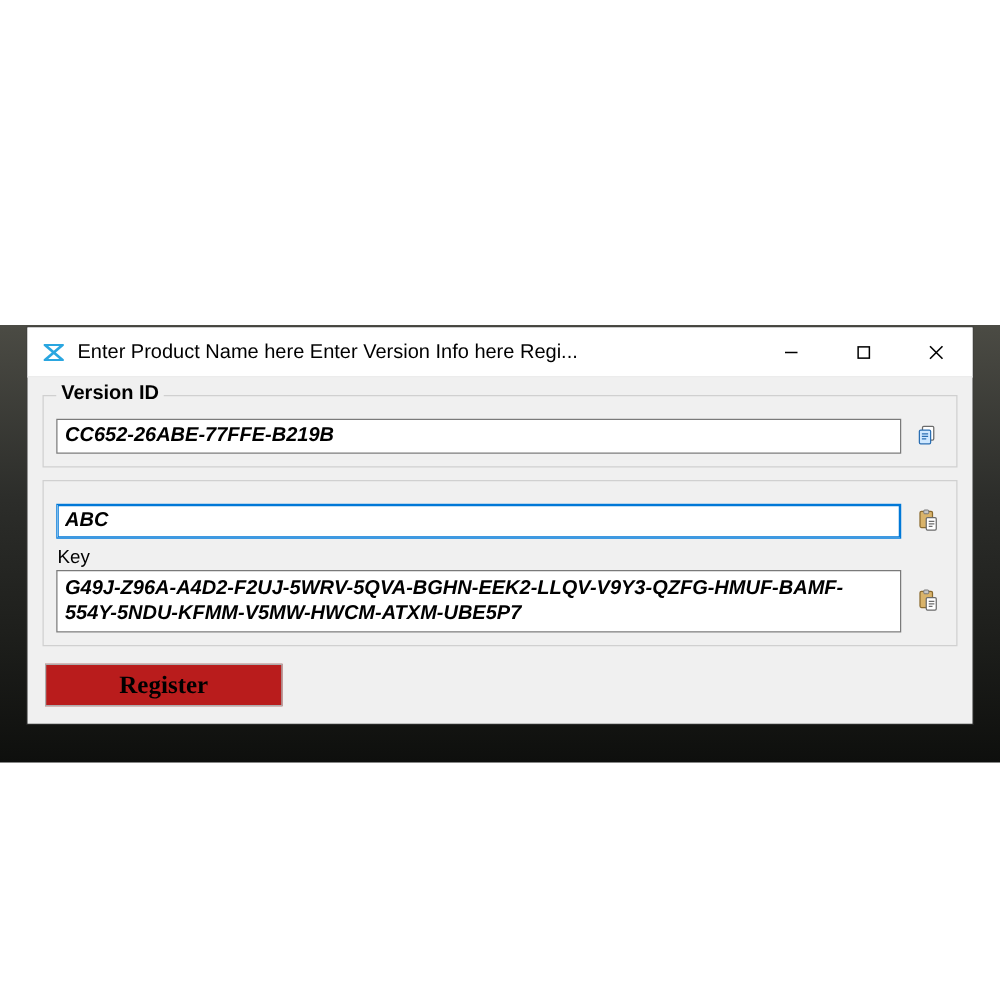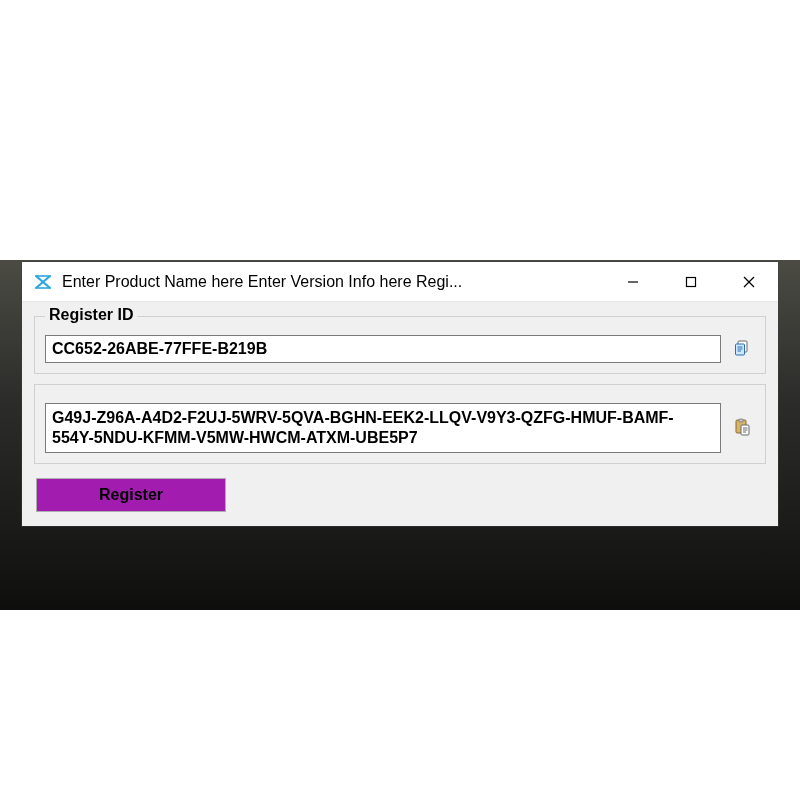--- a/index.html
+++ b/index.html
@@ -93,20 +93,21 @@
     flex: 1 1 auto;
     font-family: inherit;
     font-size: 16px;
     font-weight: 600;
     padding: 4px 6px;
     background: #ffffff;
     color: #000;
     border: 1px solid #7a7a7a;
     outline: none;
     resize: none;
+    font-style: italic;
   }
   input.textfield.focused {
     border: 1px solid #0078d7;
     box-shadow: 0 0 0 1px #0078d7 inset;
   }
   textarea.textfield {
     line-height: 1.25;
     height: 50px;
   }
   .iconbtn {
@@ -120,24 +121,24 @@
 
   .button-row {
     display: flex;
     justify-content: space-between;
     padding: 4px 2px 2px 2px;
     gap: 12px;
   }
   button.push {
     min-width: 190px;
     height: 34px;
-    background: #a21caf;
+    background: #b91c1c;
     border: 1px solid #adadad;
-    font-family: Liberation Sans, sans-serif;
-    font-size: 16px;
+    font-family: Liberation Serif, serif;
+    font-size: 20px;
     font-weight: 700;
     cursor: pointer;
   }
 </style>
 </head>
 <body>
 
 <div class="stage">
   <div class="desktop-strip"></div>
 
@@ -167,40 +168,56 @@
         <svg width="12" height="12" viewBox="0 0 12 12">
           <line x1="1" y1="1" x2="11" y2="11" stroke="currentColor" stroke-width="1.3"></line>
           <line x1="11" y1="1" x2="1" y2="11" stroke="currentColor" stroke-width="1.3"></line>
         </svg>
       </div>
     </div>
 
     <div class="client">
 
       <div class="groupbox">
-        <span class="group-legend">Register ID</span>
+        <span class="group-legend">Version ID</span>
         <div class="row">
           <input class="textfield" type="text" readonly="" value="CC652-26ABE-77FFE-B219B" style="">
           <button class="iconbtn" title="Copy">
             <span>
               <svg width="20" height="20" viewBox="0 0 20 20">
                 <rect x="6" y="3" width="9" height="11" rx="1" fill="#fff" stroke="#6b6b6b" stroke-width="1"></rect>
                 <rect x="3.5" y="6" width="9" height="11" rx="1" fill="#cfe8ff" stroke="#2b6fb3" stroke-width="1"></rect>
                 <line x1="5.5" y1="9" x2="10.5" y2="9" stroke="#2b6fb3" stroke-width="1"></line>
                 <line x1="5.5" y1="11" x2="10.5" y2="11" stroke="#2b6fb3" stroke-width="1"></line>
                 <line x1="5.5" y1="13" x2="9" y2="13" stroke="#2b6fb3" stroke-width="1"></line>
               </svg>
             </span>
           </button>
         </div>
       </div>
 
       <div class="groupbox">
 
-
+        <div class="row">
+          <input class="textfield focused" type="text" value="ABC" style="">
+          <button class="iconbtn" title="Paste">
+            <span>
+              <svg width="20" height="20" viewBox="0 0 20 20">
+                <rect x="4" y="3" width="10" height="13" rx="1.2" fill="#d9b36a" stroke="#8a6a2e" stroke-width="1"></rect>
+                <rect x="7" y="2" width="4" height="3" rx="0.8" fill="#c6c6c6" stroke="#777" stroke-width="0.8"></rect>
+                <rect x="9" y="8" width="8" height="10" rx="1" fill="#fff" stroke="#6b6b6b" stroke-width="1"></rect>
+                <line x1="11" y1="11" x2="15.5" y2="11" stroke="#6b6b6b" stroke-width="1"></line>
+                <line x1="11" y1="13" x2="15.5" y2="13" stroke="#6b6b6b" stroke-width="1"></line>
+                <line x1="11" y1="15" x2="14" y2="15" stroke="#6b6b6b" stroke-width="1"></line>
+              </svg>
+            </span>
+          </button>
+        </div>
+
+        <div class="field-label" style="margin-top:6px">Key</div>
         <div class="row">
           <textarea class="textfield" rows="2" style="">G49J-Z96A-A4D2-F2UJ-5WRV-5QVA-BGHN-EEK2-LLQV-V9Y3-QZFG-HMUF-BAMF-554Y-5NDU-KFMM-V5MW-HWCM-ATXM-UBE5P7</textarea>
           <button class="iconbtn" title="Paste">
             <span>
               <svg width="20" height="20" viewBox="0 0 20 20">
                 <rect x="4" y="3" width="10" height="13" rx="1.2" fill="#d9b36a" stroke="#8a6a2e" stroke-width="1"></rect>
                 <rect x="7" y="2" width="4" height="3" rx="0.8" fill="#c6c6c6" stroke="#777" stroke-width="0.8"></rect>
                 <rect x="9" y="8" width="8" height="10" rx="1" fill="#fff" stroke="#6b6b6b" stroke-width="1"></rect>
                 <line x1="11" y1="11" x2="15.5" y2="11" stroke="#6b6b6b" stroke-width="1"></line>
                 <line x1="11" y1="13" x2="15.5" y2="13" stroke="#6b6b6b" stroke-width="1"></line>

